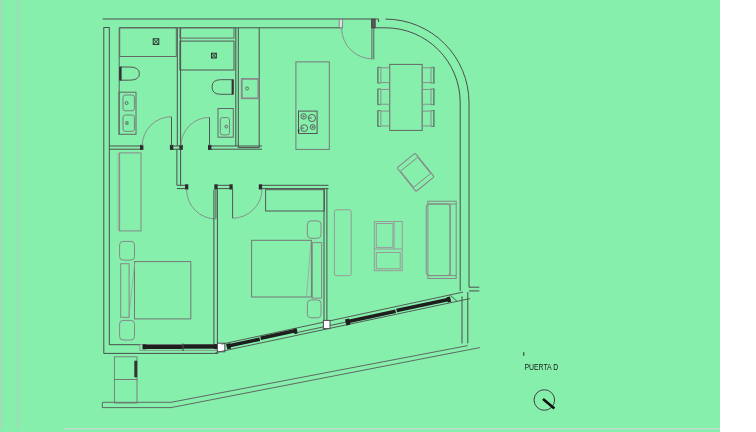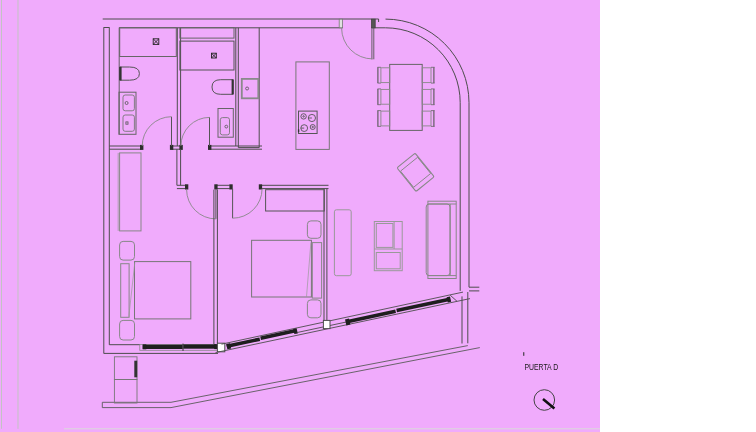--- a/index.html
+++ b/index.html
@@ -1,16 +1,16 @@
 <!DOCTYPE html>
 <html><head>
 <meta charset="utf-8">
 <style>
   html,body{margin:0;padding:0;background:#ffffff;}
-  .page{position:relative;width:600px;height:432px;background:#f0abfc;overflow:hidden;font-family:"Liberation Sans", sans-serif;}
+  .page{position:relative;width:720px;height:432px;background:#86efac;overflow:hidden;font-family:"Liberation Sans", sans-serif;}
 </style>
 </head>
 <body>
 <div class="page">
 <svg width="756" height="432" viewBox="0 0 756 432" fill="none">
 
 <g stroke="#c3c3c3" stroke-width="1">
   <line x1="1.5" y1="0" x2="1.5" y2="428.8"></line>
   <line x1="18" y1="0" x2="18" y2="428.8"></line>
 </g>

